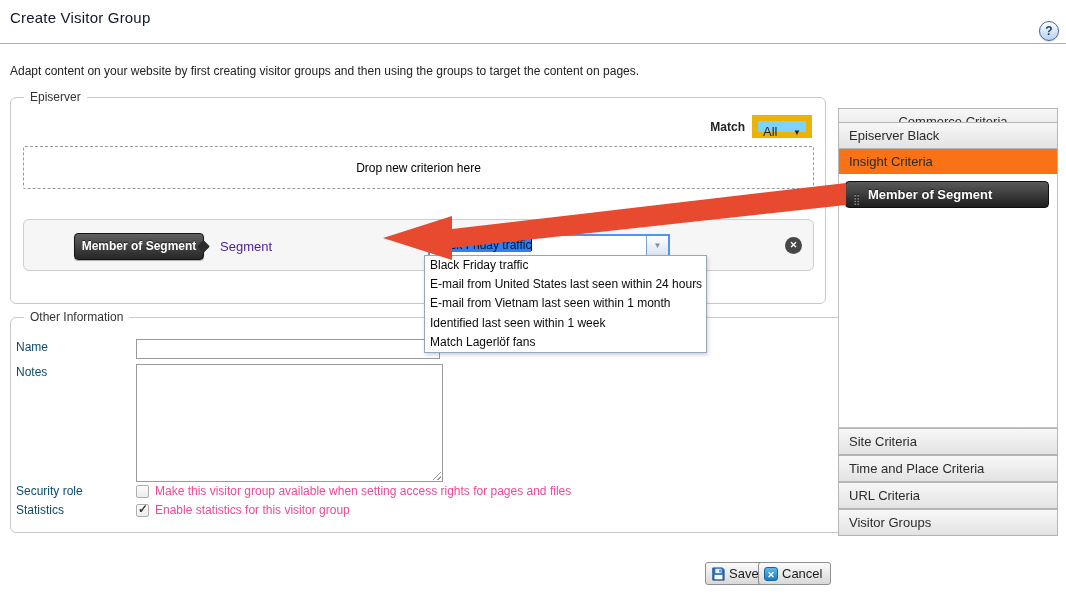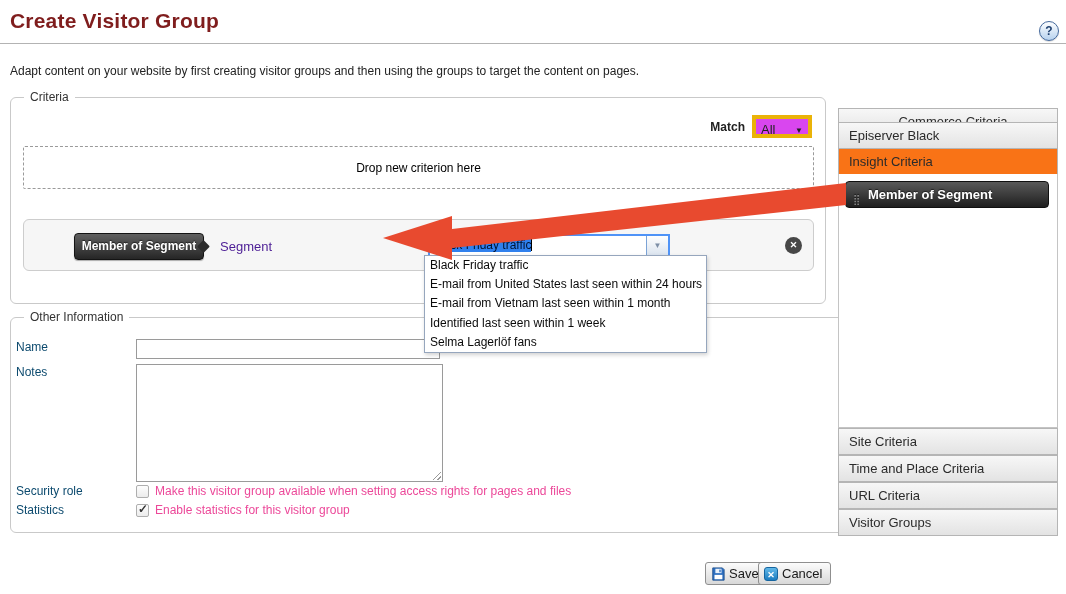--- a/index.html
+++ b/index.html
@@ -4,21 +4,21 @@
 <style>
   * { margin:0; padding:0; box-sizing:border-box; }
   html,body { width:1066px; height:594px; }
   body {
     position:relative; overflow:hidden; background:#fff;
     font-family:"Liberation Sans", sans-serif; color:#222;
   }
   .abs { position:absolute; }
 
   
-  .page-title { left:10px; top:9px; font-size:21px; font-weight:700; color:#7f1d1d; letter-spacing:.2px; }
+  .page-title { left:10px; top:9px; font-size:15px; font-weight:400; color:#0f172a; letter-spacing:.2px; }
   .title-rule { left:0; top:43px; width:1066px; border-top:1px solid #b3b3b3; }
   .help-btn {
     left:1039px; top:21px; width:20px; height:20px; border-radius:50%;
     border:1px solid #44699c; background:linear-gradient(#fdfeff,#b7d2ee);
     font-size:12px; font-weight:bold; color:#1c3e6e; text-align:center; line-height:18px;
     box-shadow:0 1px 1px rgba(0,0,0,.15); cursor:pointer;
   }
   .page-desc { left:10px; top:64px; font-size:12px; color:#222; }
 
   
@@ -26,22 +26,22 @@
   .legend {
     position:absolute; top:-8px; left:13px; background:#fff; padding:0 6px;
     font-size:12px; color:#333;
   }
   #criteria-box { left:10px; top:97px; width:816px; height:207px; }
   #other-box    { left:10px; top:317px; width:956px; height:216px; }
 
   
   .match-label { top:22px; right:80px; font-size:12px; font-weight:bold; }
   .match-select {
-    top:17px; right:13px; width:60px; height:23px; background:#d946ef;
-    border:4px solid #eab308; font-size:13px; line-height:21px; padding-left:5px; cursor:pointer;
+    top:17px; right:13px; width:60px; height:23px; background:#7dd3fc;
+    border:6px solid #eab308; font-size:13px; line-height:21px; padding-left:5px; cursor:pointer;
   }
   .match-select .arr { position:absolute; right:5px; top:1px; font-size:8px; color:#222; line-height:21px; }
 
   
   .drop-zone {
     left:12px; top:48px; width:791px; height:43px;
     border:1px dashed #9a9a9a; border-radius:2px; background:#fff;
     display:flex; align-items:center; justify-content:center;
     font-size:12px; color:#000;
   }
@@ -138,21 +138,21 @@
 </style>
 </head>
 <body>
 
 <div class="abs page-title">Create Visitor Group</div>
 <div class="abs help-btn">?</div>
 <div class="abs title-rule"></div>
 <div class="abs page-desc">Adapt content on your website by first creating visitor groups and then using the groups to target the content on pages.</div>
 
 <div class="abs fieldset" id="criteria-box">
-  <span class="legend">Criteria</span>
+  <span class="legend">Episerver</span>
 
   <span class="abs match-label">Match</span>
   <div class="abs match-select">
     <span>All</span>
     <span class="arr">▼</span>
   </div>
 
   <div class="abs drop-zone">
     <span>Drop new criterion here</span>
   </div>
@@ -171,21 +171,21 @@
 
     <div class="abs remove-btn">✕</div>
   </div>
 </div>
 
 <div class="abs dd-list">
   <div class="dd-item">Black Friday traffic</div>
   <div class="dd-item">E-mail from United States last seen within 24 hours</div>
   <div class="dd-item">E-mail from Vietnam last seen within 1 month</div>
   <div class="dd-item">Identified last seen within 1 week</div>
-  <div class="dd-item">Selma Lagerlöf fans</div>
+  <div class="dd-item">Match Lagerlöf fans</div>
 </div>
 
 <div class="abs fieldset" id="other-box">
   <span class="legend">Other Information</span>
 
   <span class="abs form-label" style="top:22px;">Name</span>
   <input class="abs name-input" value="" style="">
 
   <span class="abs form-label" style="top:47px;">Notes</span>
   <div class="abs notes-area">

